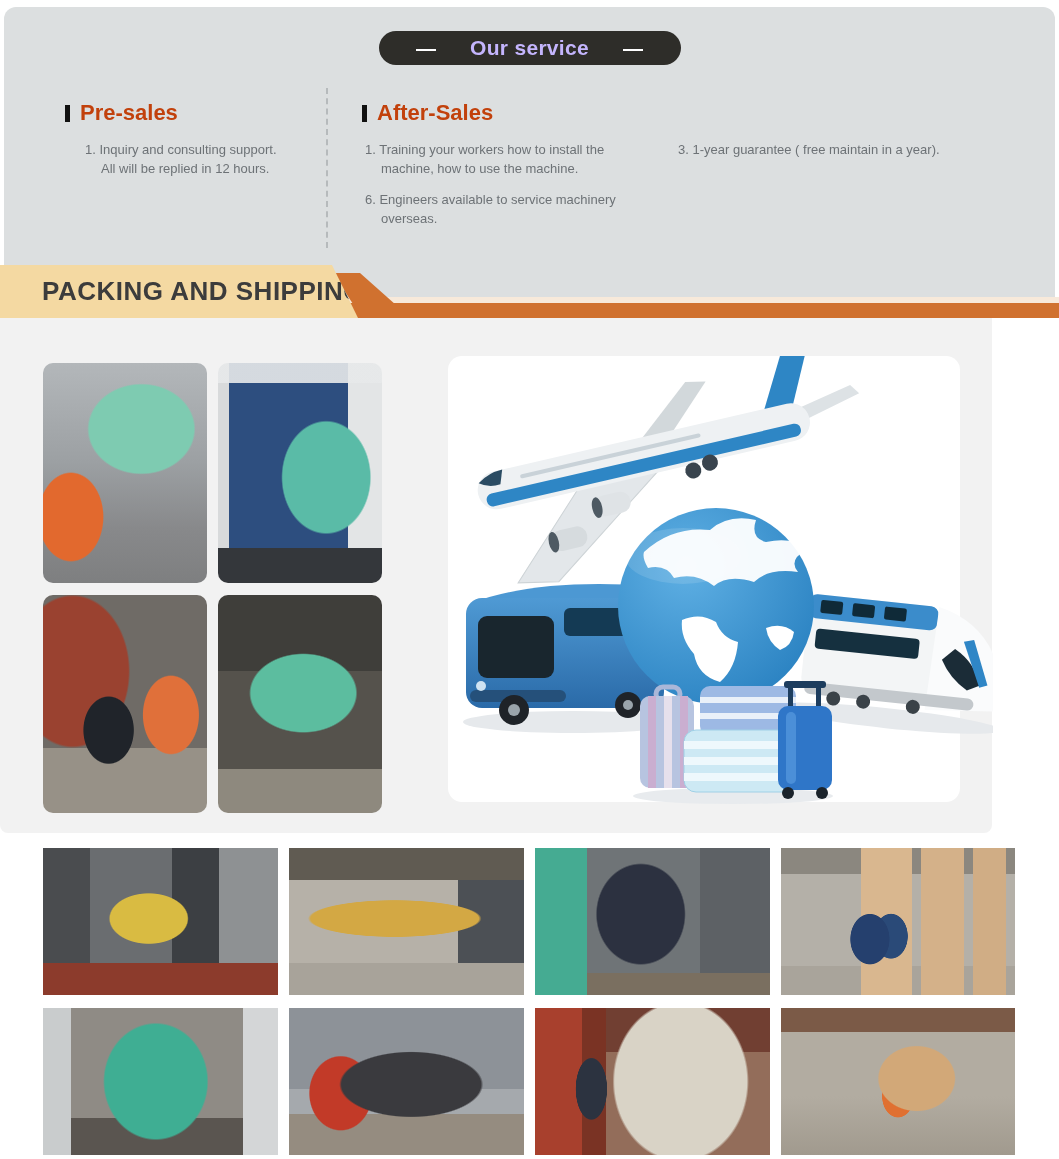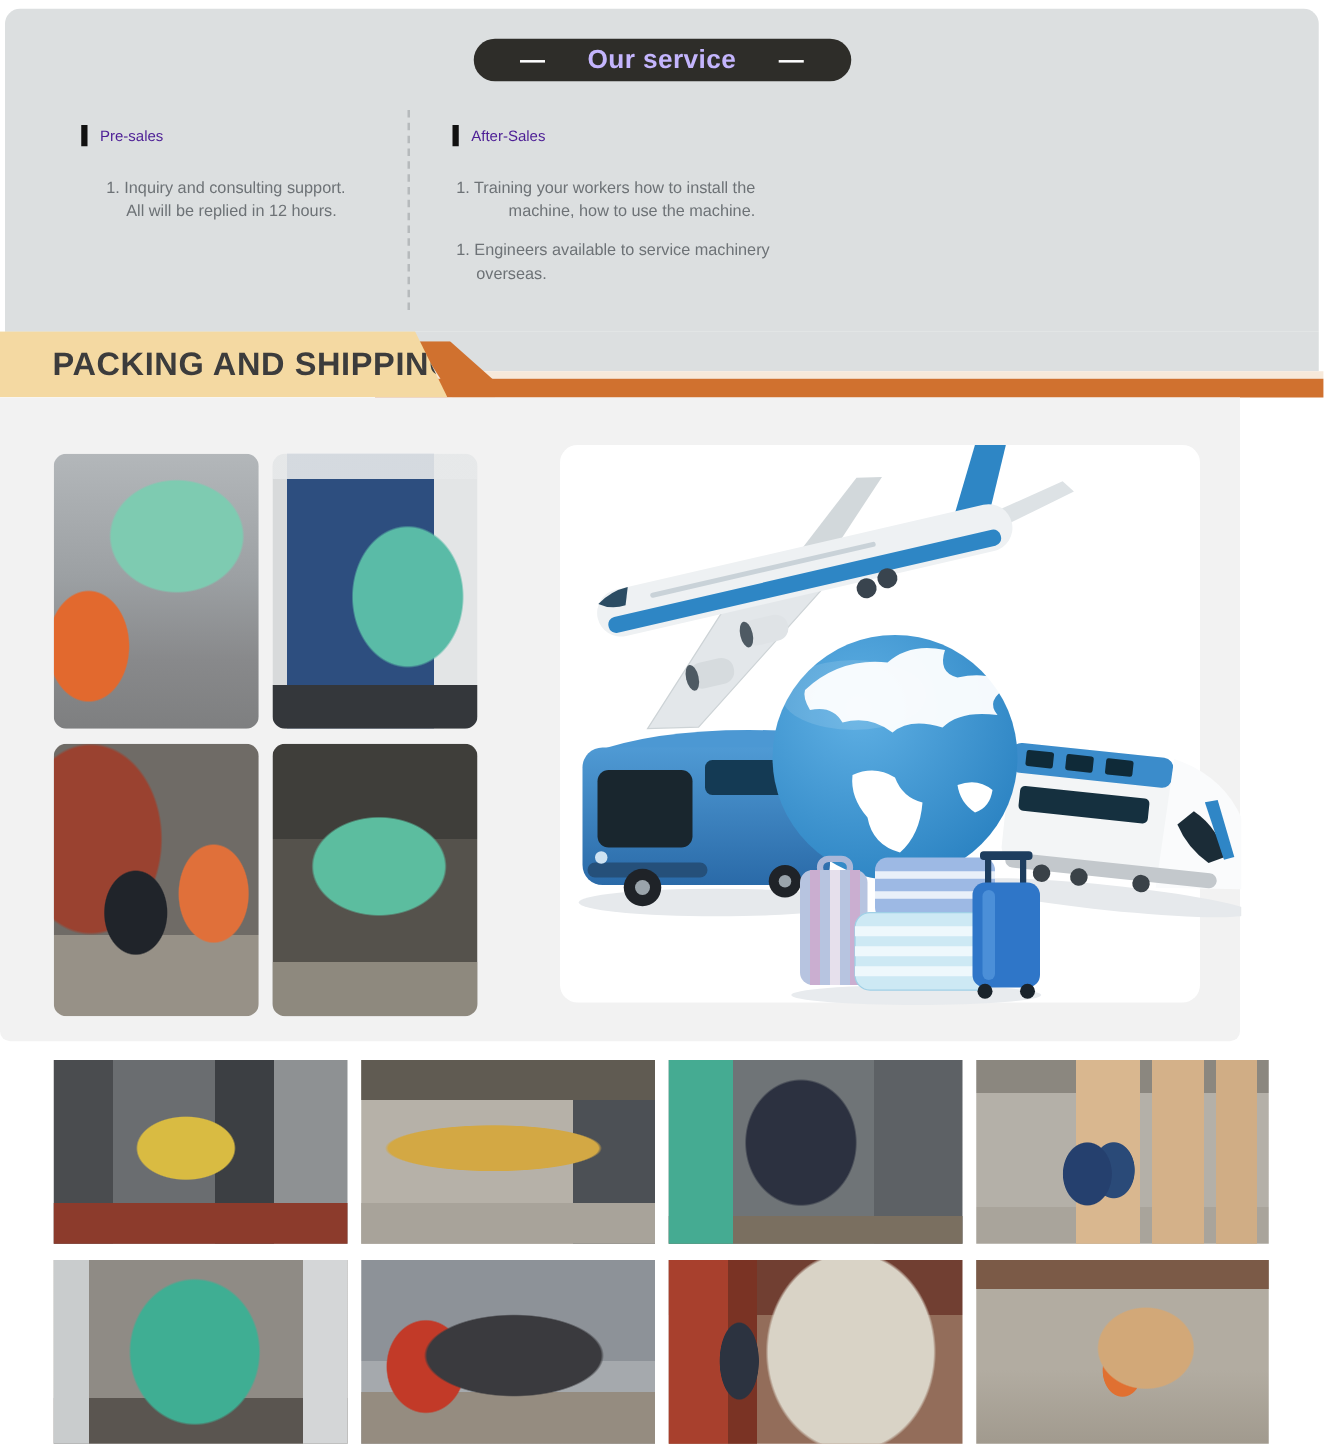--- a/index.html
+++ b/index.html
@@ -10,21 +10,21 @@
   .top-panel{position:absolute;left:4px;top:7px;width:1051px;height:258px;
              background:#dcdfe0;border-radius:12px 12px 0 0;}
   .pill{position:absolute;left:50%;top:24px;transform:translateX(-50%);
         width:302px;height:34px;border-radius:17px;background:#2e2d29;
         display:flex;align-items:center;justify-content:center;gap:34px;}
   .pill .dash{color:#ffffff;font-weight:bold;font-size:20px;line-height:1;}
   .pill .ttl{color:#c4b5fd;font-weight:bold;font-size:21px;letter-spacing:0.3px;}
 
   .sec-head{position:absolute;display:flex;align-items:center;gap:10px;}
   .sec-head .bar{width:5px;height:17px;background:#111111;}
-  .sec-head .txt{font-size:12px;font-weight:normal;color:#4c1d95;}
+  .sec-head .txt{font-size:22px;font-weight:bold;color:#c2410c;}
 
   .item{position:absolute;font-size:13px;line-height:19px;color:#6d7276;white-space:pre;}
   .hang{padding-left:16px;text-indent:-16px;}
 
   .v-divider{position:absolute;left:326px;top:88px;height:160px;width:0;
              border-left:2px dashed #b6babc;}
 
   
   .banner{position:absolute;left:0;top:265px;width:1059px;height:53px;}
   .banner .bg-gray{position:absolute;left:4px;top:0;width:1051px;height:32px;background:#dcdfe0;}
@@ -125,24 +125,25 @@
   </div>
   <div class="item hang" style="left:85px;top:140px;">1. Inquiry and consulting support.
 All will be replied in 12 hours.</div>
 
   <div class="v-divider"></div>
 
   <div class="sec-head" style="left:350px;top:100px;margin-left:12px;">
     <span class="bar"></span>
     <span class="txt">After-Sales</span>
   </div>
-  <div class="item hang" style="left:365px;top:140px;text-align:right;">1. Training your workers how to install the
+  <div class="item hang" style="left:365px;top:140px;">1. Training your workers how to install the
 machine, how to use the machine.</div>
-  <div class="item hang" style="left:365px;top:190px;">1. Engineers available to service machinery
+  <div class="item hang" style="left:365px;top:190px;">6. Engineers available to service machinery
 overseas.</div>
+  <div class="item hang" style="left:678px;top:140px;">3. 1-year guarantee ( free maintain in a year).</div>
 
   <div class="banner">
     <div class="bg-gray"></div>
     <div class="bg-peach"></div>
     <div class="bg-orange-bar"></div>
     <div class="orange-diag"></div>
     <div class="cream">
       <span class="label">PACKING AND SHIPPING</span>
     </div>
   </div>

